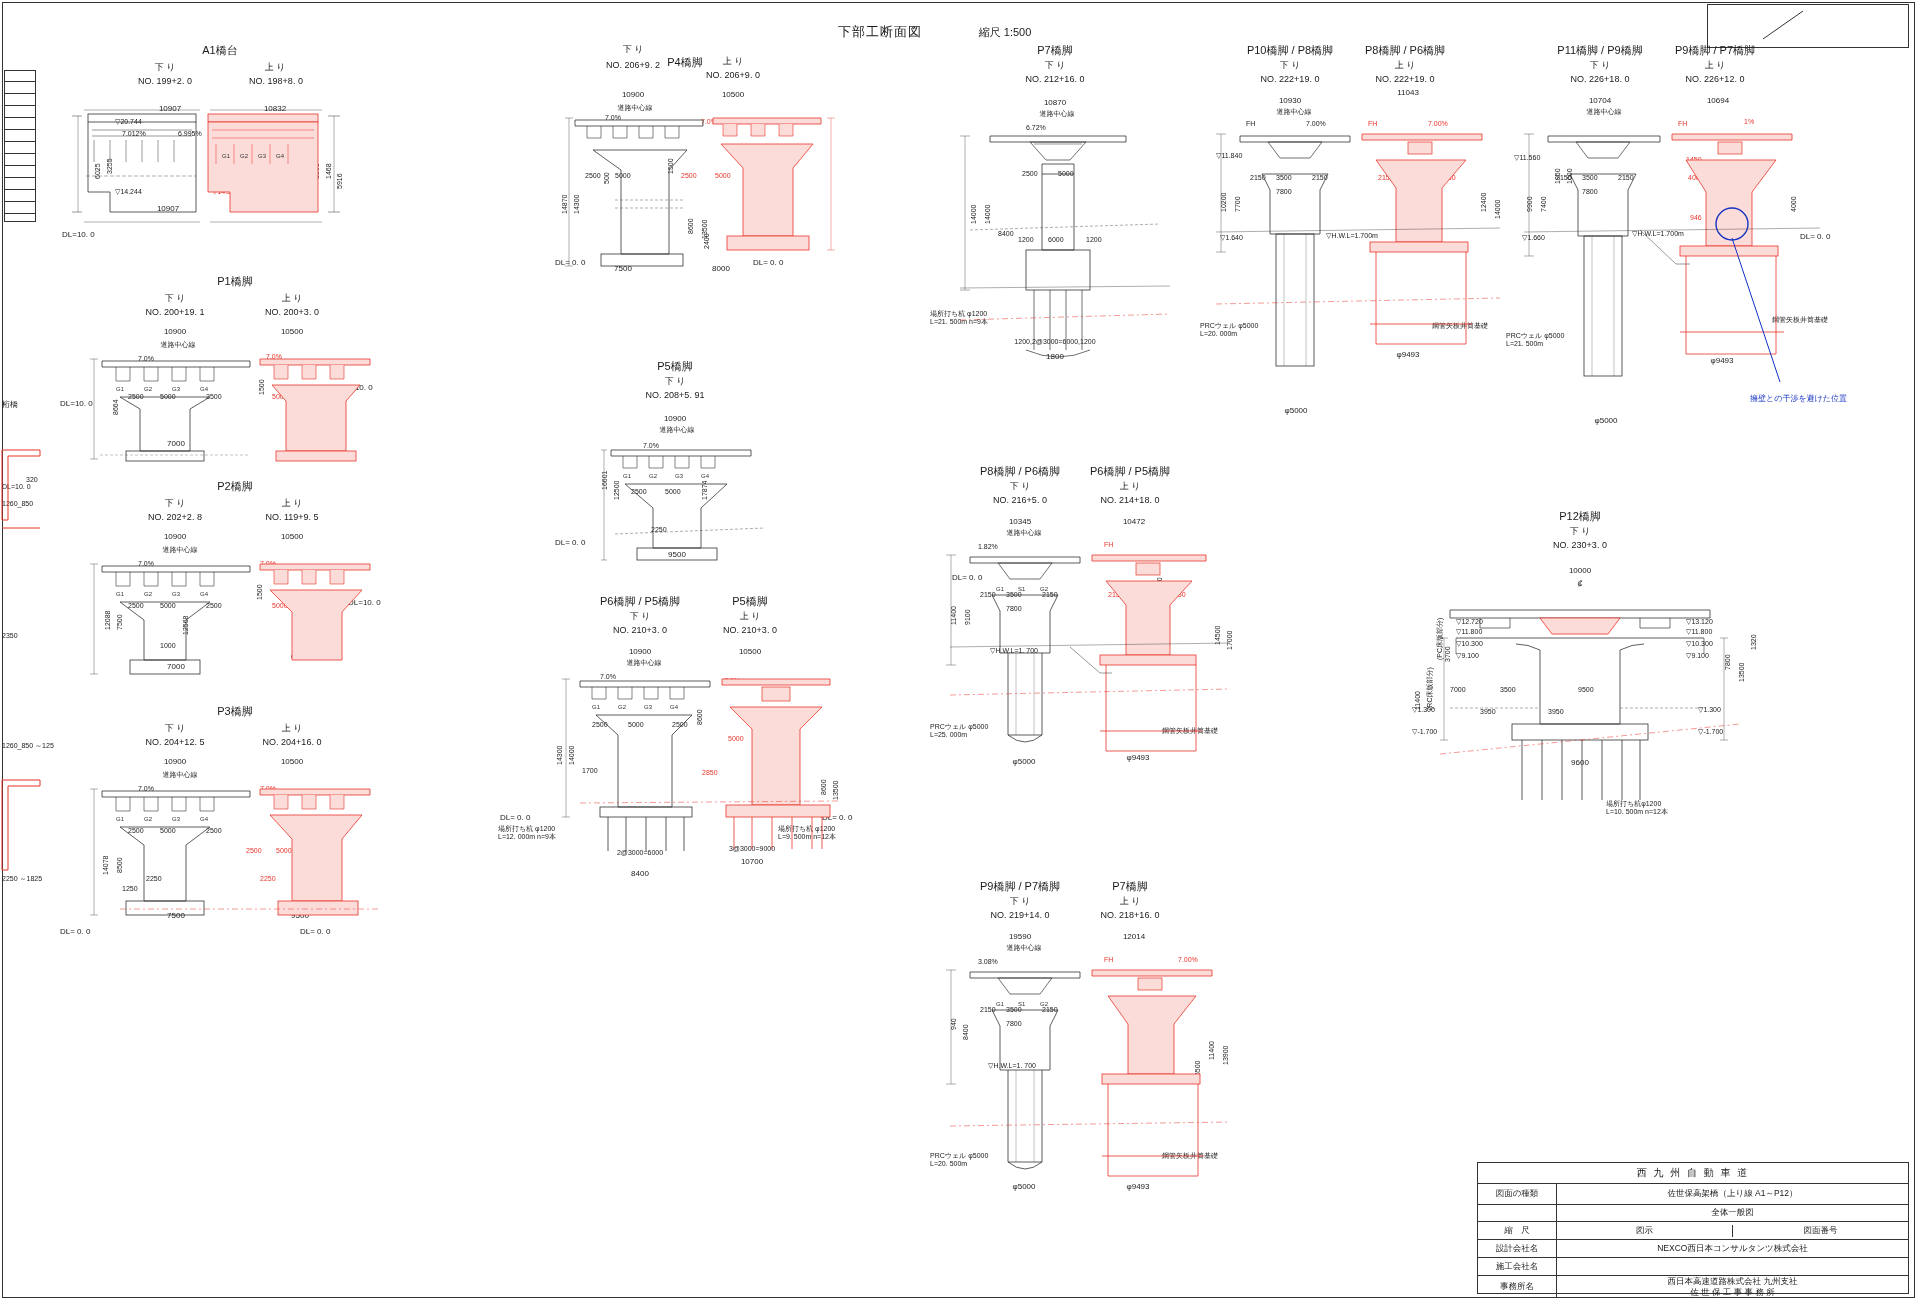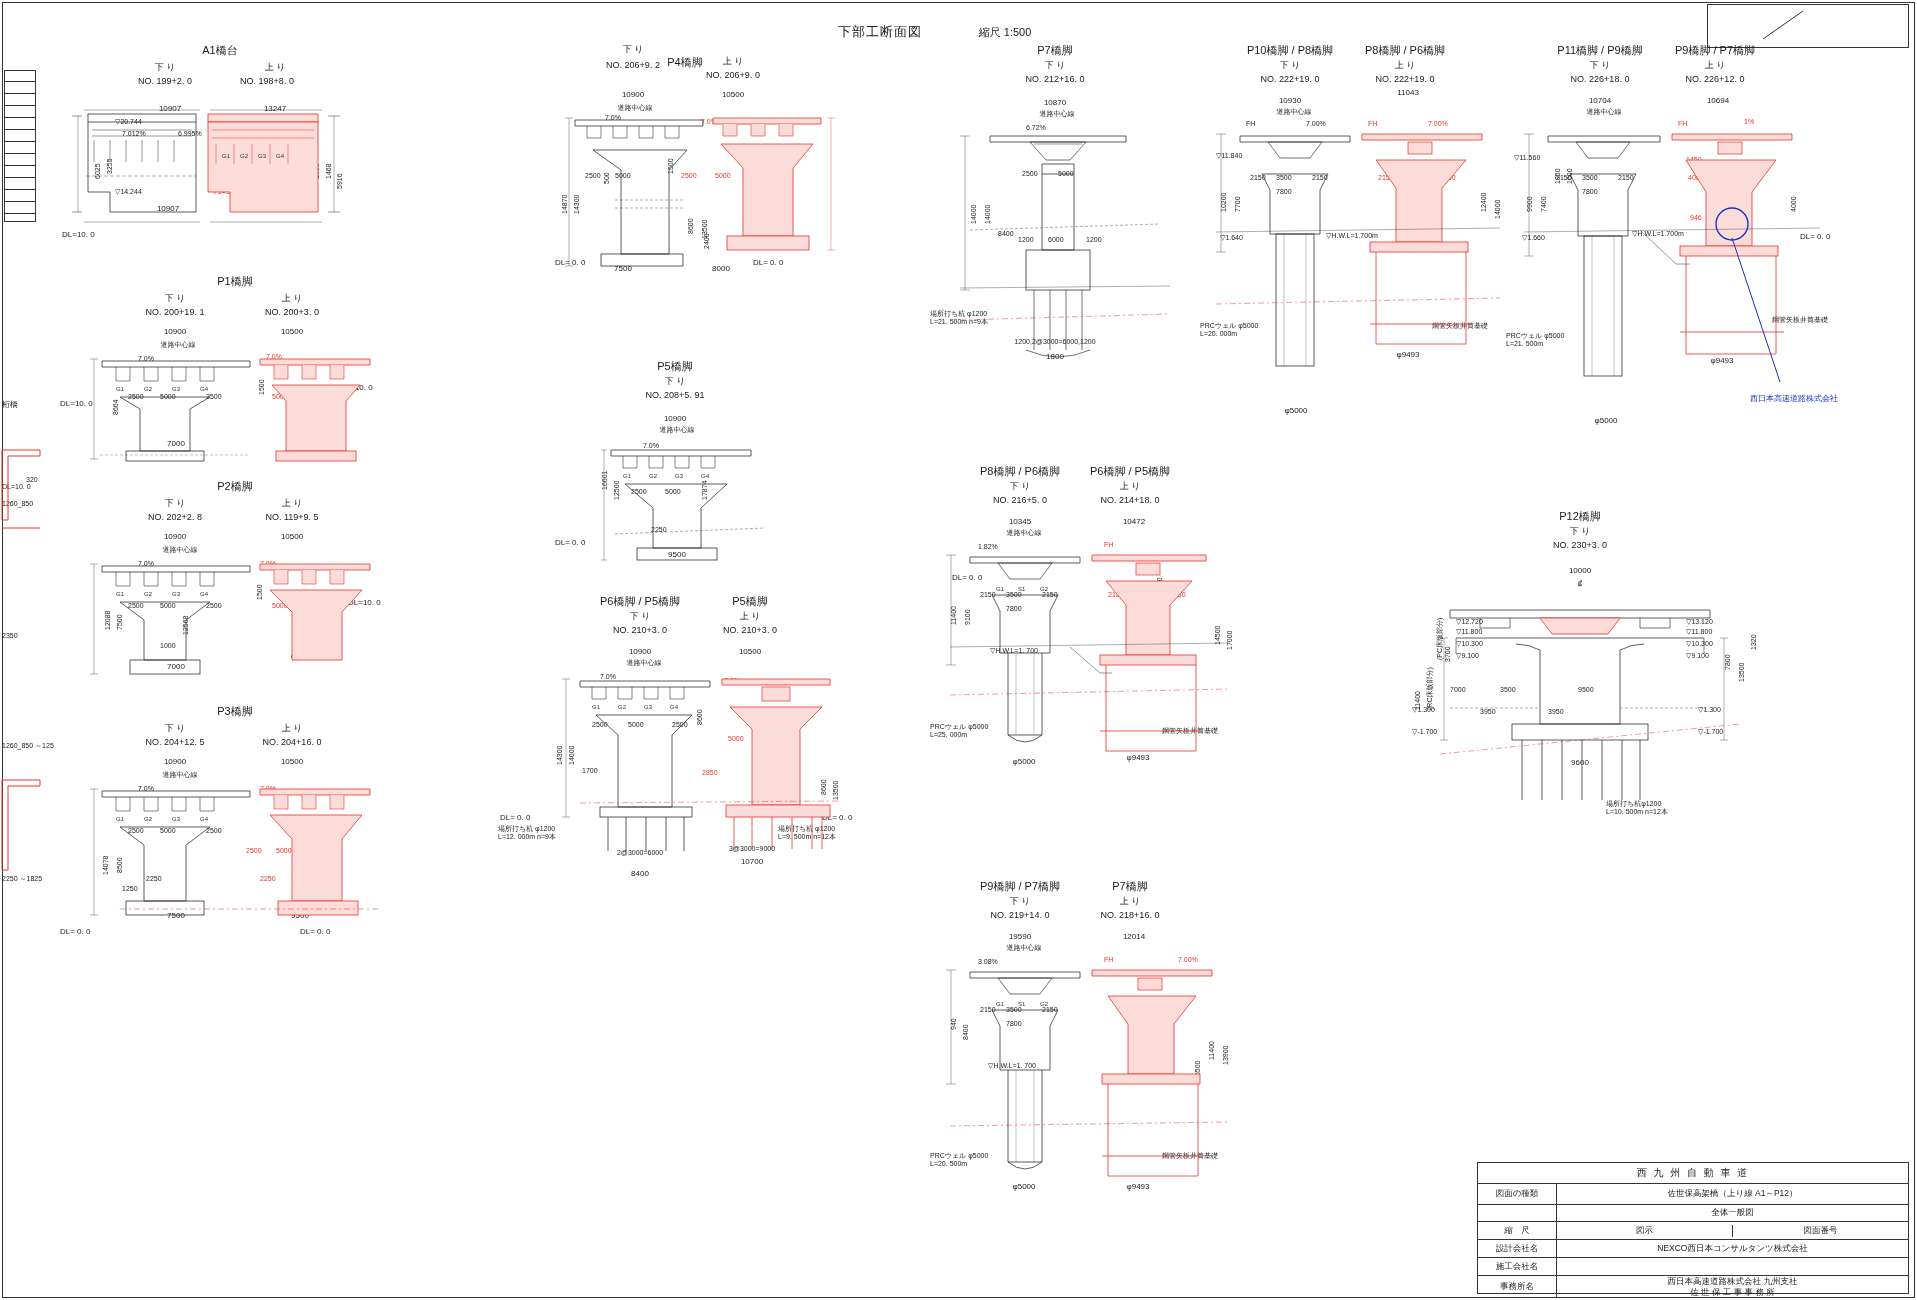--- a/index.html
+++ b/index.html
@@ -72,23 +72,23 @@
   </svg>
   <svg style="position:absolute;left:0px;top:760px;" width="46" height="140">
     <path d="M2,20 L40,20 L40,26 L8,26 L8,110 L2,110 Z" fill="none" stroke="#e8342a" stroke-width="1"></path>
   </svg>
 
   <div class="grp" style="left:60px;top:44px;width:320px;height:230px;">
     <div class="tc big" style="left:160px;top:0px;">A1橋台</div>
     <div class="tc" style="left:105px;top:18px;">下 り</div>
     <div class="tc" style="left:215px;top:18px;">上 り</div>
     <div class="tc" style="left:105px;top:32px;">NO. 199+2. 0</div>
-    <div class="tc" style="left:207px;top:32px;">NO. 198+8. 0</div>
+    <div class="tc" style="left:216px;top:32px;">NO. 198+8. 0</div>
     <div class="tc sm" style="left:110px;top:60px;">10907</div>
-    <div class="tc sm" style="left:215px;top:60px;">13247</div>
+    <div class="tc sm" style="left:215px;top:60px;">10832</div>
     <div class="t xs" style="left:55px;top:74px;">▽20.744</div>
     <div class="t xs red" style="left:155px;top:74px;">▽20.966</div>
     <div class="t xs" style="left:62px;top:86px;">7.012%</div>
     <div class="t xs" style="left:118px;top:86px;">6.995%</div>
     <div class="t xs" style="left:55px;top:144px;">▽14.244</div>
     <div class="t xs red" style="left:152px;top:144px;">▽14.366</div>
     <div class="t xs rot90" style="left:34px;top:135px;">6025</div>
     <div class="t xs rot90" style="left:46px;top:130px;">3255</div>
     <div class="t xs rot90" style="left:243px;top:120px;">1200</div>
     <div class="t xs rot90" style="left:253px;top:135px;">1900</div>
@@ -588,21 +588,21 @@
     <div class="t xs rot90" style="left:252px;top:136px;">1500</div>
     <div class="t xs rot90" style="left:290px;top:168px;">4000</div>
     <div class="t xs" style="left:22px;top:190px;">▽1.660</div>
     <div class="t xs" style="left:132px;top:186px;">▽H.W.L=1.700m</div>
     <div class="t sm" style="left:300px;top:188px;">DL= 0. 0</div>
     <div class="t xs" style="left:6px;top:288px;white-space:pre;">PRCウェル φ5000
 L=21. 500m</div>
     <div class="t xs" style="left:272px;top:272px;white-space:pre;">鋼管矢板井筒基礎</div>
     <div class="tc sm" style="left:222px;top:312px;">φ9493</div>
     <div class="tc sm" style="left:106px;top:372px;">φ5000</div>
-    <div class="t sm blue" style="left:250px;top:350px;">西日本高速道路株式会社</div>
+    <div class="t sm blue" style="left:250px;top:350px;">擁壁との干渉を避けた位置</div>
     <svg width="360" height="350" style="position:absolute;left:0;top:70px;">
       <path d="M48,22 L160,22 L160,28 L48,28 Z" fill="none" stroke="#333" stroke-width="0.8"></path>
       <path d="M76,28 L88,44 L118,44 L130,28 Z" fill="none" stroke="#333" stroke-width="0.7"></path>
       <path d="M70,60 L136,60 L128,76 L128,122 L78,122 L78,76 Z" fill="none" stroke="#333" stroke-width="0.8"></path>
       <rect x="84" y="122" width="38" height="140" fill="none" stroke="#333" stroke-width="0.8"></rect>
       <path d="M92,122 L92,262 M114,122 L114,262" stroke="#333" stroke-width="0.3"></path>
       <path d="M172,20 L292,20 L292,26 L172,26 Z" fill="#fbdcd9" stroke="#e8342a" stroke-width="0.8"></path>
       <rect x="218" y="28" width="24" height="12" fill="#fbdcd9" stroke="#e8342a" stroke-width="0.7"></rect>
       <path d="M186,46 L276,46 L252,78 L252,132 L206,132 L206,78 Z" fill="#fbdcd9" stroke="#e8342a" stroke-width="0.8"></path>
       <rect x="180" y="132" width="98" height="10" fill="#fbdcd9" stroke="#e8342a" stroke-width="0.8"></rect>

